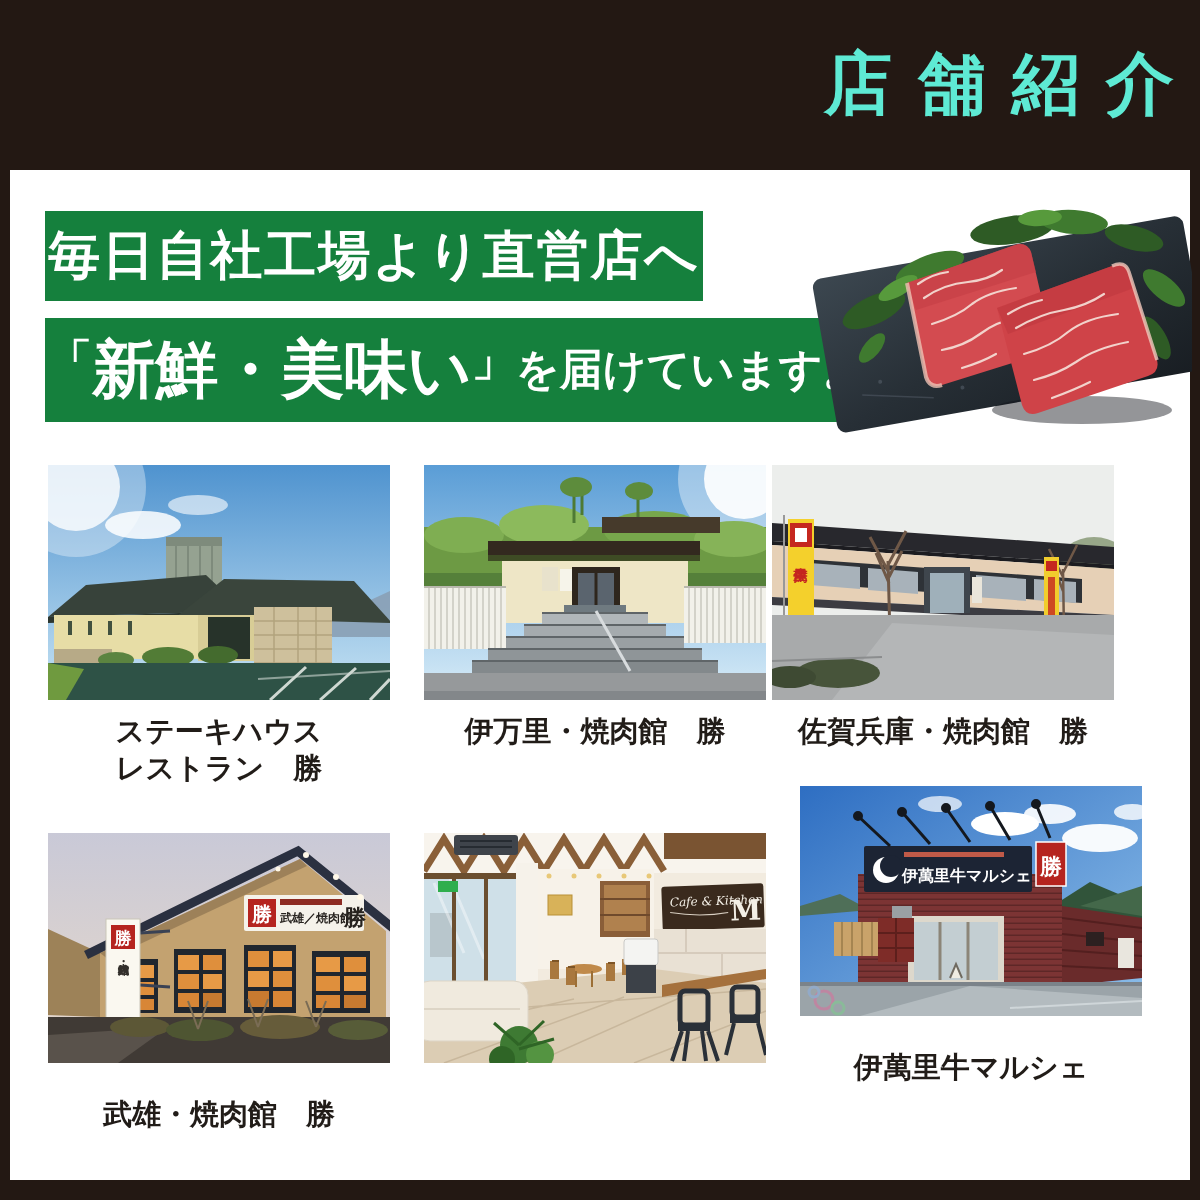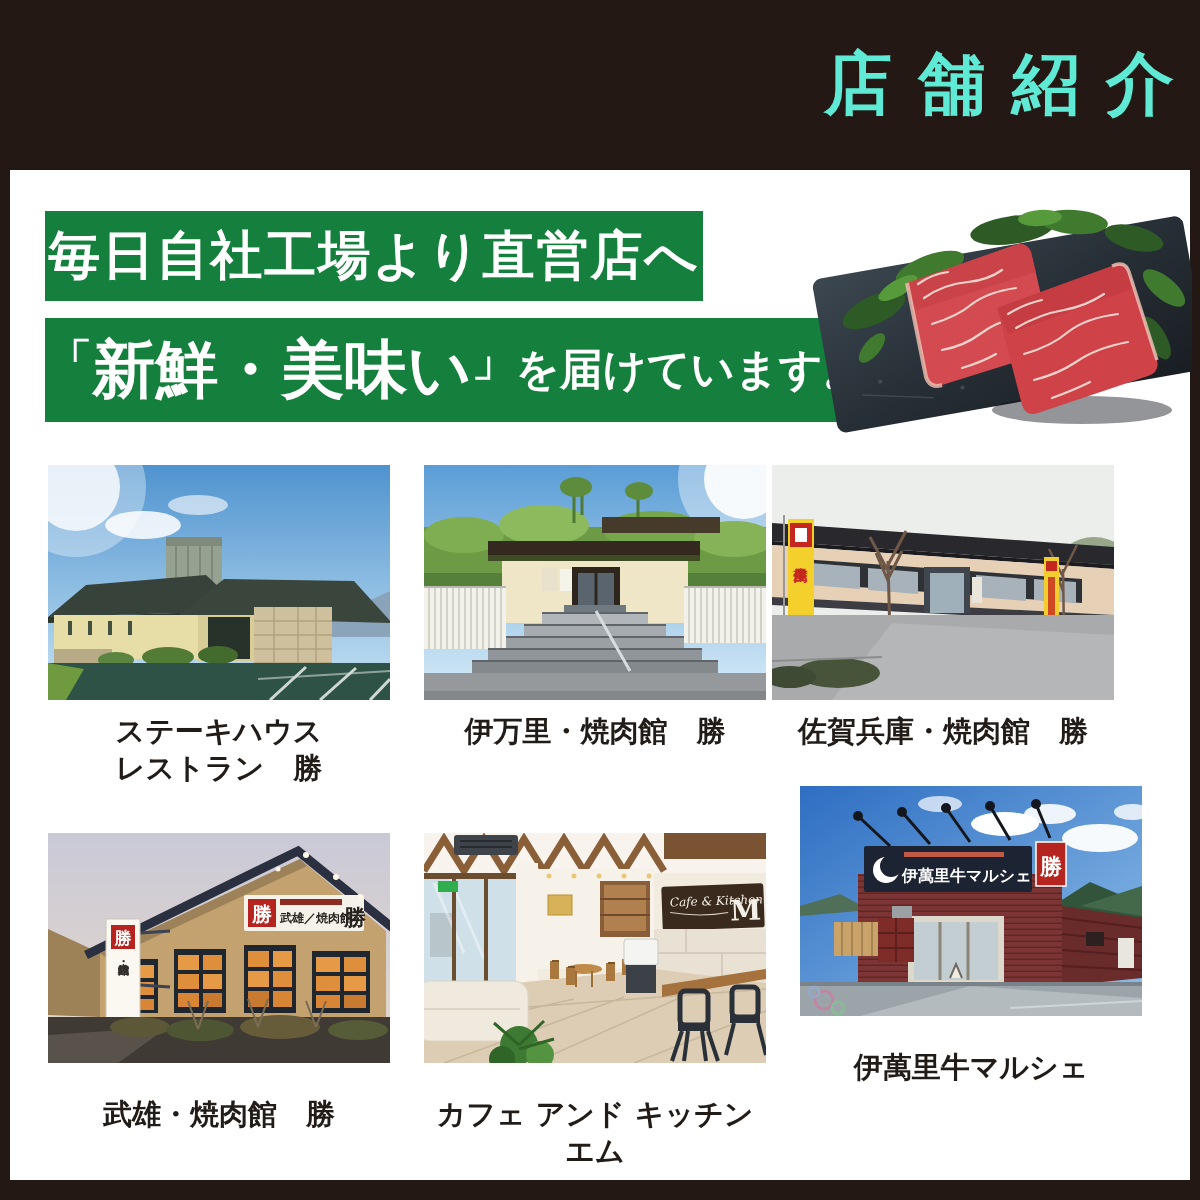--- a/index.html
+++ b/index.html
@@ -411,21 +411,20 @@
         <path d="M0,176 h96" stroke="#ddd5c6" stroke-width="2"></path>
       </g>
       <g>
         <circle cx="95" cy="212" r="19" fill="#3e7a33"></circle>
           <circle cx="116" cy="222" r="14" fill="#549441"></circle>
         <circle cx="78" cy="226" r="13" fill="#2f6526"></circle>
         <path d="M95,212 L120,188 M95,212 L70,190 M95,216 L130,206" stroke="#2f6526" stroke-width="3"></path>
       </g>
     </svg>
     <figcaption class="cap">
-      <div>カフェ アンド キッチンエム</div>
     </figcaption>
   </figure>
 
   <figure class="card c6">
     <svg width="342" height="230" viewBox="0 0 342 230">
       <defs>
         <linearGradient id="p6sky" x1="0" y1="0" x2="1" y2="1">
           <stop offset="0" stop-color="#2e6ec2"></stop>
             <stop offset="1" stop-color="#8fc0ea"></stop>
           </linearGradient>

